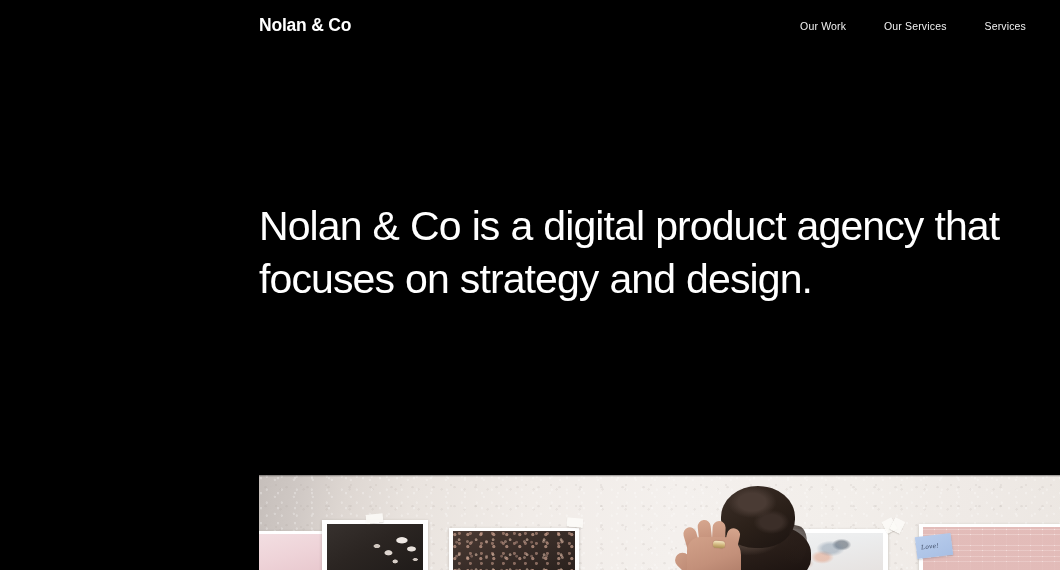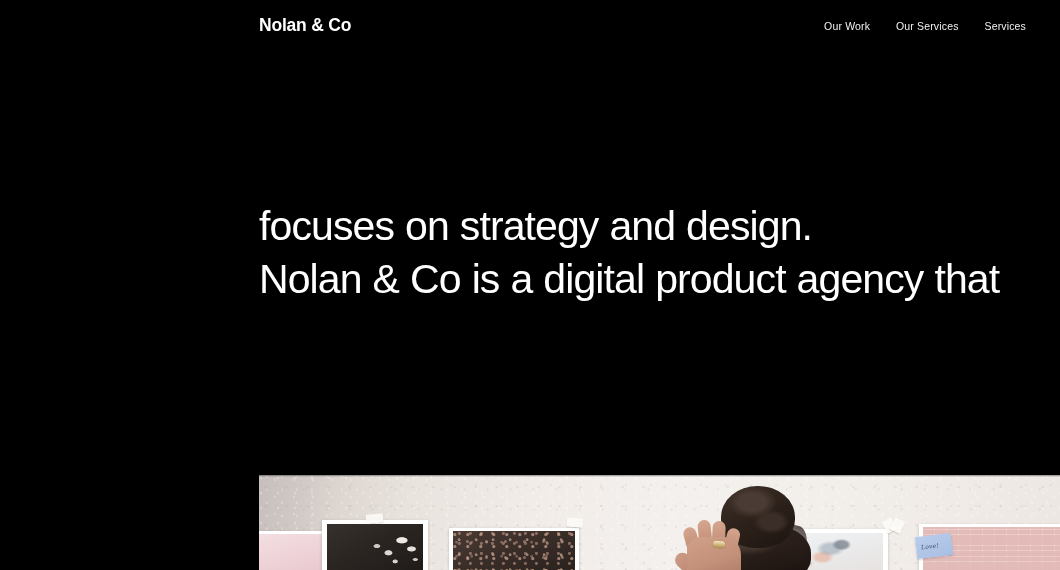--- a/index.html
+++ b/index.html
@@ -26,21 +26,21 @@
   }
   .main-nav {
     position:absolute; right:24px; top:21px;
     display:flex; align-items:center; gap:0;text-align:right;
   }
   .nav-item {
     font-size:10.5px; color:#f2f2f2; letter-spacing:0.15px;
     white-space:nowrap; cursor:pointer; line-height:1;
     text-decoration:none; display:block;
   }
-  .nav-item + .nav-item { margin-left:26px; }
+  .nav-item + .nav-item { margin-left:38px; }
 
   
   .hero {
     position:absolute; left:259px; top:208px; width:700px;
   }
   .hero-headline {
     font-size:41px; line-height:36px; font-weight:400;
     color:#ffffff; letter-spacing:-0.9px;
     word-spacing:0.5px;
   }
@@ -238,22 +238,22 @@
     <nav class="main-nav">
       <a class="nav-item">Our Work</a>
       <a class="nav-item">Our Services</a>
       <a class="nav-item">Services</a>
     </nav>
 
   </header>
 
   <section class="hero">
     <h1 class="hero-headline">
+      <span class="hero-line">Nolan &amp; Co is a digital product agency that</span>
       <span class="hero-line">focuses on strategy and design.</span>
-      <span class="hero-line">Nolan &amp; Co is a digital product agency that</span>
     </h1>
   </section>
 
   <figure class="hero-photo">
     <div class="photo-stage">
 
       <div class="wall"></div>
       <div class="wall-texture"></div>
 
       <div class="print print-pink">

